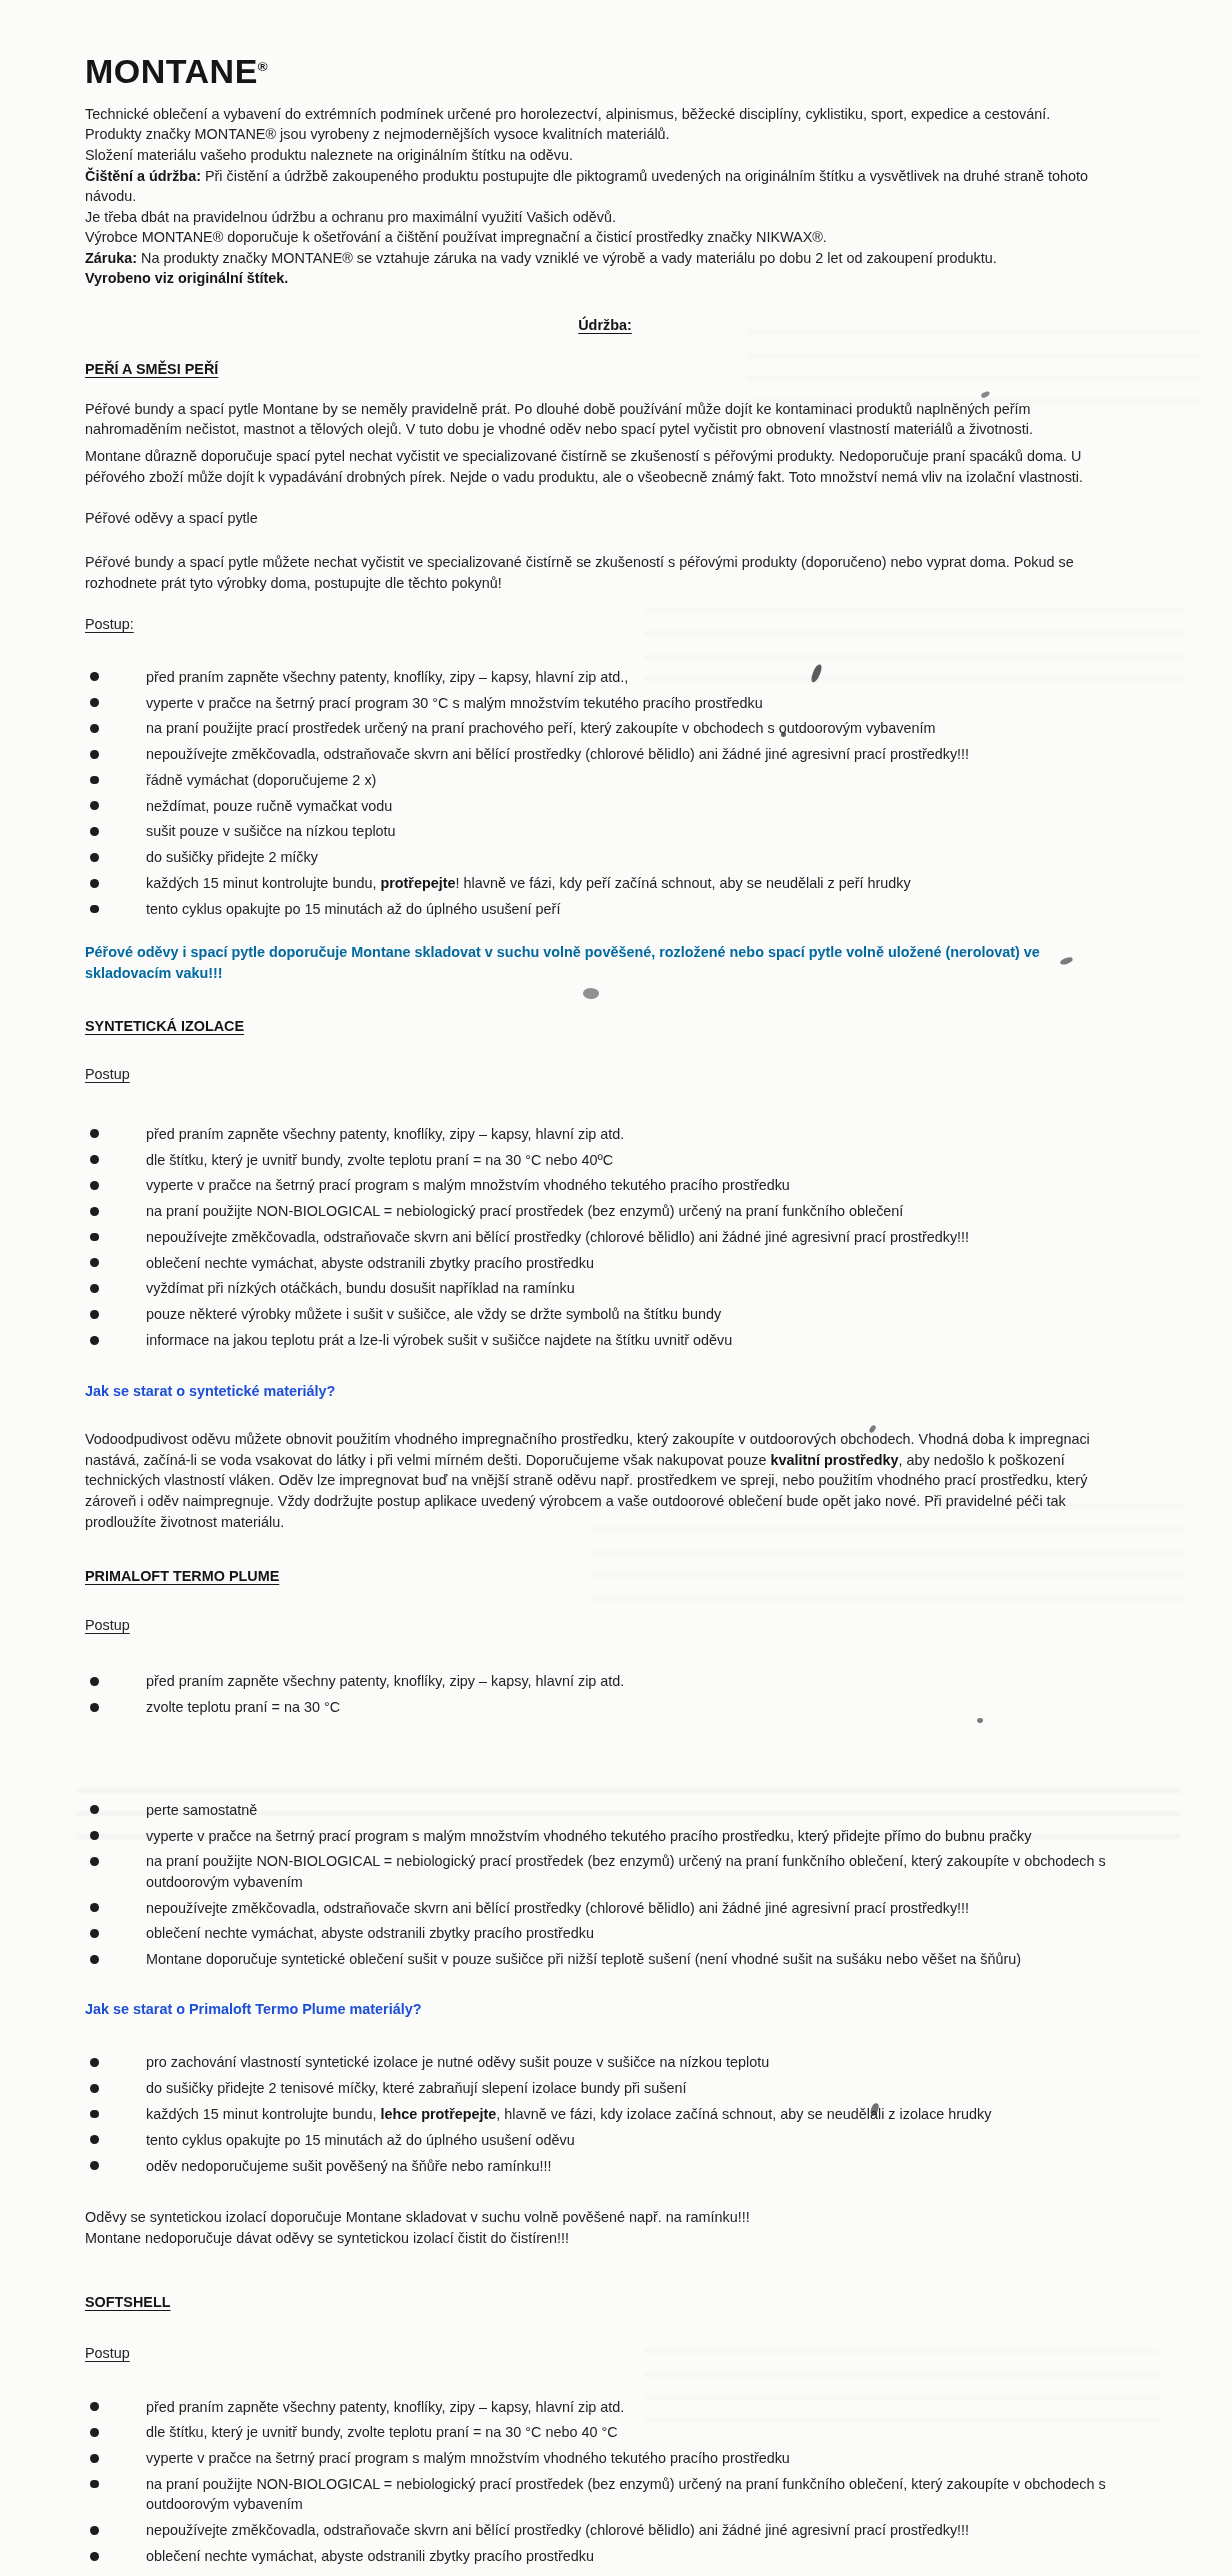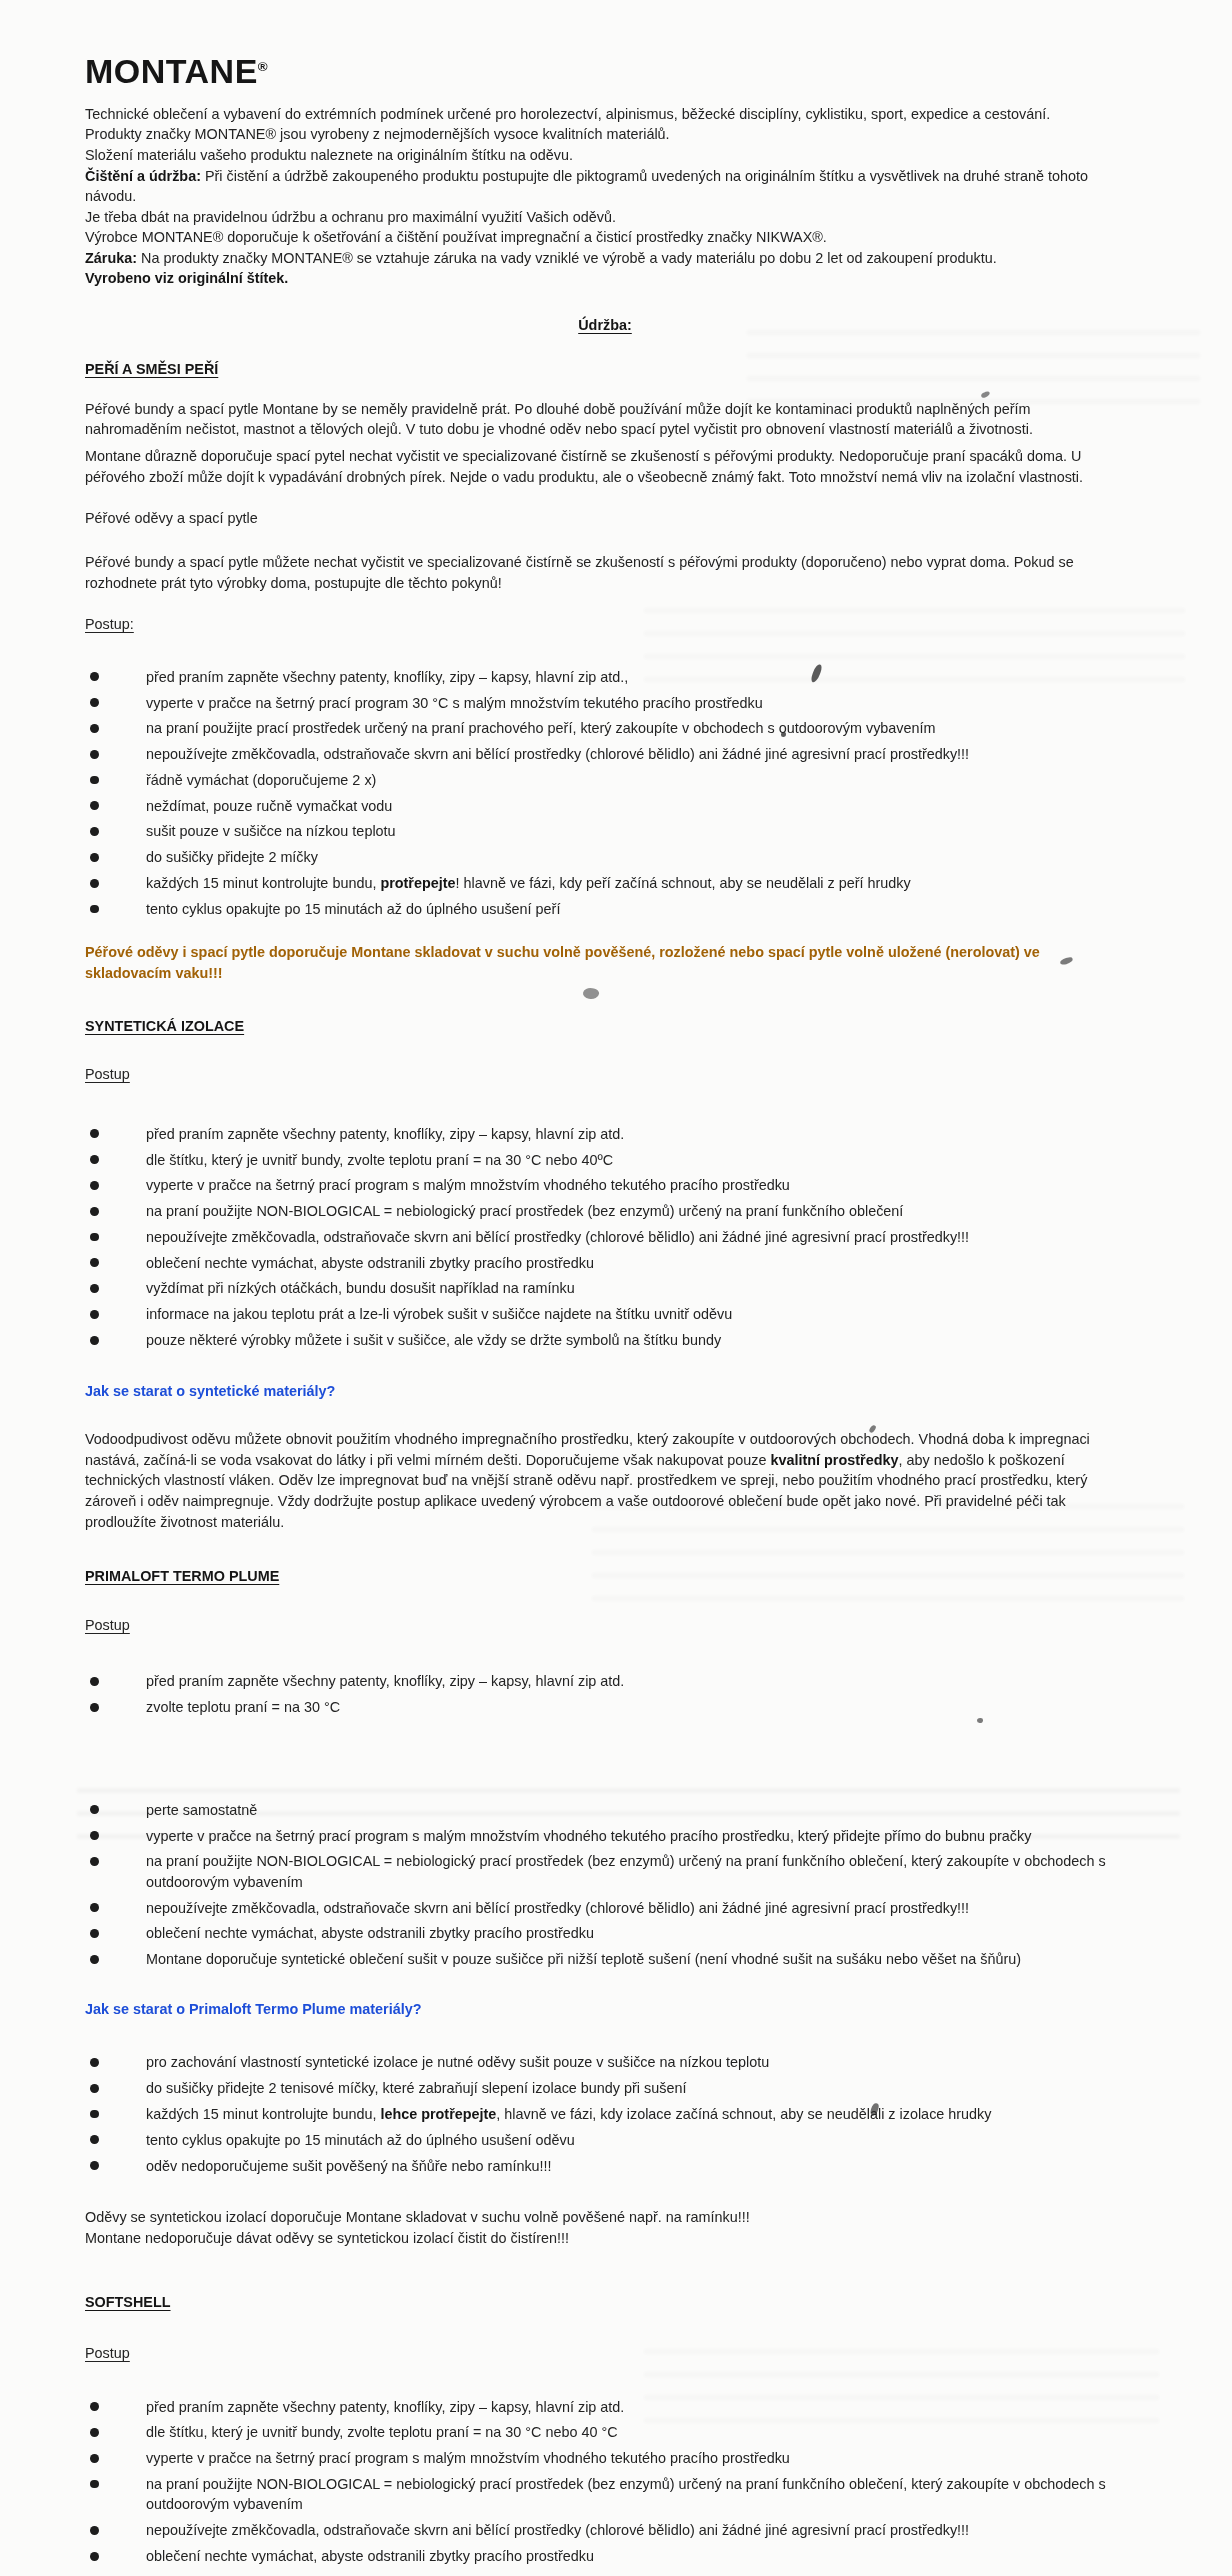--- a/index.html
+++ b/index.html
@@ -6,21 +6,21 @@
   html,body { background:#e8e8e6; }
   body { width:1232px; height:3590px; margin:0; font-family:"Liberation Sans","DejaVu Sans",sans-serif; color:#222; }
   .page { position:relative; width:1232px; height:3590px; background:#fbfbfa; overflow:hidden;
           padding:49px 107px 0 85px; }
   h1 { font-size:34px; line-height:36px; font-weight:bold; color:#161616; letter-spacing:0.5px; }
   h1 sup { font-size:13.4px; }
   p, h2, h3, .lbl { font-size:14.4px; line-height:20.6px; font-weight:normal; color:#232323; }
   .hd { font-weight:bold; color:#151515; text-decoration:underline; text-underline-offset:3.1px; text-decoration-thickness:1.3px; }
   .qhd { font-weight:bold; color:#1d4ed8; }
   .postup { text-decoration:underline; text-underline-offset:3.1px; text-decoration-thickness:1px;text-align:center; }
-  .bold { font-weight:bold; color:#a16207; }
+  .bold { font-weight:bold; color:#0369a1; }
   .b { font-weight:bold; color:#151515;text-align:center; }
   ul { list-style:none; }
   li { position:relative; padding-left:61px; font-size:14.4px; line-height:20.6px; margin-bottom:5.2px; color:#232323; }
   li::before { content:""; position:absolute; left:5.2px; top:5.7px; width:8.8px; height:8.8px; border-radius:50%; background:#1d1d1d; }
   
   .artifacts { position:absolute; inset:0; pointer-events:none; }
   .ghost { position:absolute; background:repeating-linear-gradient(to bottom, rgba(80,80,80,.5) 0 5.2px, transparent 5.2px 23px); filter:blur(1.5px); opacity:.06; }
   .speck { position:absolute; background:#262626; opacity:.75; border-radius:55% 40% 60% 45%; }
 </style>
 </head>
@@ -68,22 +68,22 @@
   <h2 class="hd" style="margin-top:32px;">SYNTETICKÁ IZOLACE</h2>
   <p class="postup" style="margin-top:28px; display:inline-block;">Postup</p>
   <ul style="margin-top:39px;">
       <li>před praním zapněte všechny patenty, knoflíky, zipy – kapsy, hlavní zip atd.</li>
       <li>dle štítku, který je uvnitř bundy, zvolte teplotu praní = na 30 °C nebo 40ºC</li>
       <li>vyperte v pračce na šetrný prací program s malým množstvím vhodného tekutého pracího prostředku</li>
       <li>na praní použijte NON-BIOLOGICAL = nebiologický prací prostředek (bez enzymů) určený na praní funkčního oblečení</li>
       <li>nepoužívejte změkčovadla, odstraňovače skvrn ani bělící prostředky (chlorové bělidlo) ani žádné jiné agresivní prací prostředky!!!</li>
       <li>oblečení nechte vymáchat, abyste odstranili zbytky pracího prostředku</li>
       <li>vyždímat při nízkých otáčkách, bundu dosušit například na ramínku</li>
+      <li>pouze některé výrobky můžete i sušit v sušičce, ale vždy se držte symbolů na štítku bundy</li>
       <li>informace na jakou teplotu prát a lze-li výrobek sušit v sušičce najdete na štítku uvnitř oděvu</li>
-      <li>pouze některé výrobky můžete i sušit v sušičce, ale vždy se držte symbolů na štítku bundy</li>
     </ul>
   <h3 class="qhd" style="margin-top:30px;">Jak se starat o syntetické materiály?</h3>
   <p style="margin-top:28px;"><span>Vodoodpudivost oděvu můžete obnovit použitím vhodného impregnačního prostředku, který zakoupíte v outdoorových obchodech. Vhodná doba k impregnaci nastává, začíná-li se voda vsakovat do látky i při velmi mírném dešti. Doporučujeme však nakupovat pouze </span><span class="b">kvalitní prostředky</span><span>, aby nedošlo k poškození technických vlastností vláken. Oděv lze impregnovat buď na vnější straně oděvu např. prostředkem ve spreji, nebo použitím vhodného prací prostředku, který zároveň i oděv naimpregnuje. Vždy dodržujte postup aplikace uvedený výrobcem a vaše outdoorové oblečení bude opět jako nové. Při pravidelné péči tak prodloužíte životnost materiálu.</span></p>
 
   
   <h2 class="hd" style="margin-top:34px;">PRIMALOFT TERMO PLUME</h2>
   <p class="postup" style="margin-top:28px; display:inline-block;">Postup</p>
   <ul style="margin-top:36px;">
       <li>před praním zapněte všechny patenty, knoflíky, zipy – kapsy, hlavní zip atd.</li>
       <li>zvolte teplotu praní = na 30 °C</li>

